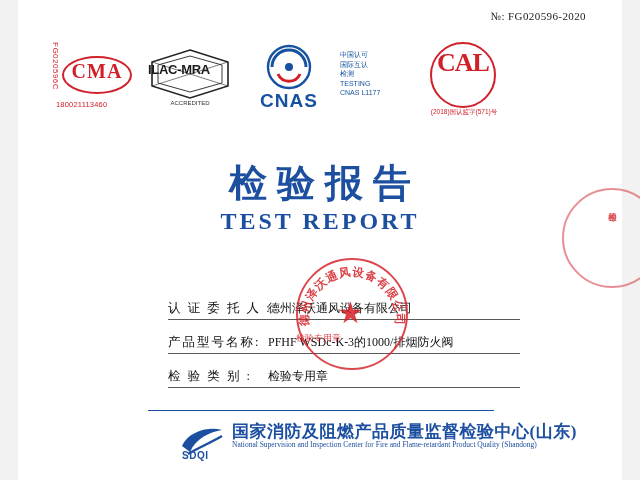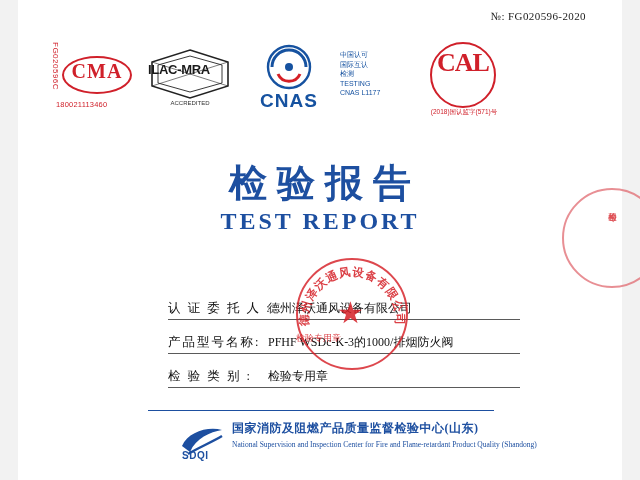--- a/index.html
+++ b/index.html
@@ -408,21 +408,21 @@
     font-size: 10px;
     font-weight: bold;
     color: #1d4fa0;
     letter-spacing: 0.5px;
     font-family: "Liberation Sans", sans-serif;
   }
   .footer-cn {
     position: absolute;
     left: 84px;
     top: 2px;
-    font-size: 12px;
+    font-size: 17px;
     font-weight: bold;
     color: #1d4fa0;
     letter-spacing: 0.5px;
     white-space: nowrap;
     font-family: "Liberation Serif", serif;
   }
   .footer-en {
     position: absolute;
     left: 84px;
     top: 22px;

